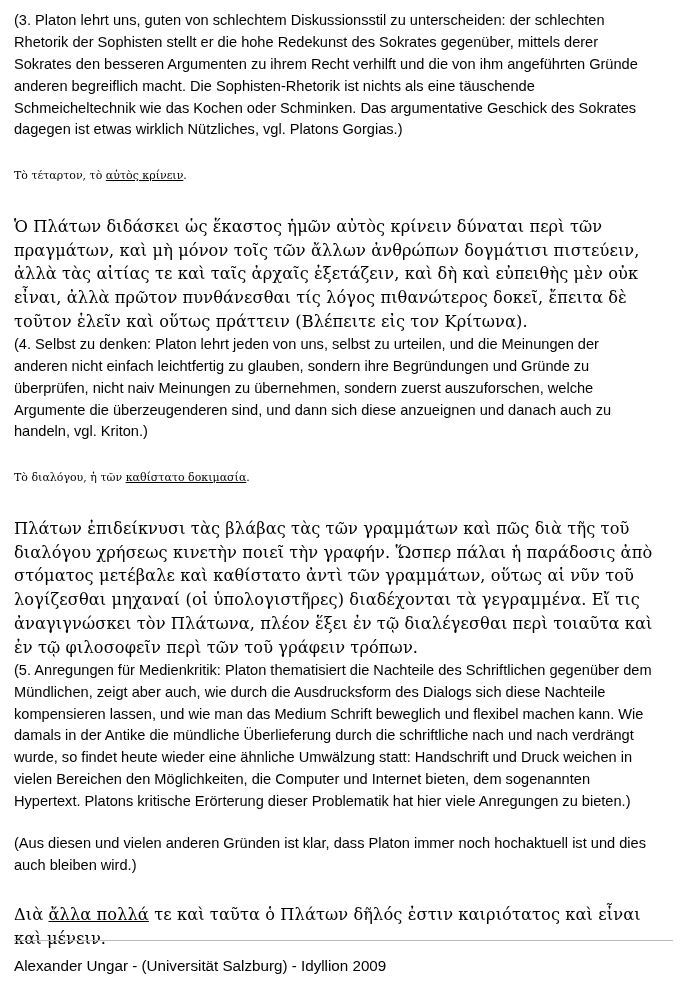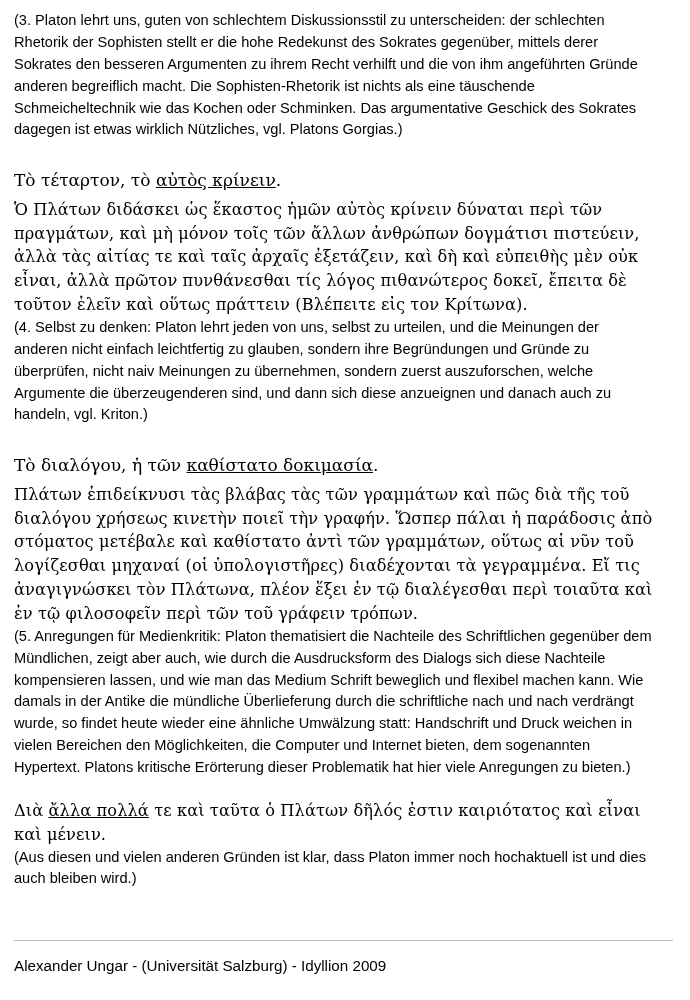--- a/index.html
+++ b/index.html
@@ -31,24 +31,25 @@
     font-family: "Liberation Sans", sans-serif;
     font-size: 14.6px;
     line-height: 1.50;
     text-align: left;
   }
   .greek {
     font-family: "DejaVu Serif", "Liberation Serif", serif;
     font-size: 16.2px;
     line-height: 1.47;
     letter-spacing: 0.1px;
+    margin-top: 26px;
   }
   .greek-head {
     font-family: "DejaVu Serif", "Liberation Serif", serif;
-    font-size: 17px;
+    font-size: 11px;
     line-height: 1.5;
   }
   .u {
     text-decoration: underline;
   }
   .spacer-lg {
     height: 27px;
   }
   .spacer-md {
     height: 20px;
@@ -109,26 +110,26 @@
   <div class="block greek">
     <p>Πλάτων ἐπιδείκνυσι τὰς βλάβας τὰς τῶν γραμμάτων καὶ πῶς διὰ τῆς τοῦ διαλόγου χρήσεως κινετὴν ποιεῖ τὴν γραφήν. Ὥσπερ πάλαι ἡ παράδοσις ἀπὸ στόματος μετέβαλε καὶ καθίστατο ἀντὶ τῶν γραμμάτων, οὕτως αἱ νῦν τοῦ λογίζεσθαι μηχαναί (οἱ ὑπολογιστῆρες) διαδέχονται τὰ γεγραμμένα. Εἴ τις ἀναγιγνώσκει τὸν Πλάτωνα, πλέον ἕξει ἐν τῷ διαλέγεσθαι περὶ τοιαῦτα καὶ ἐν τῷ φιλοσοφεῖν περὶ τῶν τοῦ γράφειν τρόπων.</p>
   </div>
 
   <div class="block german">
     <p>(5. Anregungen für Medienkritik: Platon thematisiert die Nachteile des Schriftlichen gegenüber dem Mündlichen, zeigt aber auch, wie durch die Ausdrucksform des Dialogs sich diese Nachteile kompensieren lassen, und wie man das Medium Schrift beweglich und flexibel machen kann. Wie damals in der Antike die mündliche Überlieferung durch die schriftliche nach und nach verdrängt wurde, so findet heute wieder eine ähnliche Umwälzung statt: Handschrift und Druck weichen in vielen Bereichen den Möglichkeiten, die Computer und Internet bieten, dem sogenannten Hypertext. Platons kritische Erörterung dieser Problematik hat hier viele Anregungen zu bieten.)</p>
   </div>
 
   <div class="spacer-md"></div>
 
+  <div class="block german">
+    <p>(Aus diesen und vielen anderen Gründen ist klar, dass Platon immer noch hochaktuell ist und dies auch bleiben wird.)</p>
+  </div>
+
   <div class="block greek">
     <span>Διὰ </span><span class="u">ἄλλα πολλά</span><span> τε καὶ ταῦτα ὁ Πλάτων δῆλός ἐστιν καιριότατος καὶ εἶναι καὶ μένειν.</span>
-  </div>
-
-  <div class="block german">
-    <p>(Aus diesen und vielen anderen Gründen ist klar, dass Platon immer noch hochaktuell ist und dies auch bleiben wird.)</p>
   </div>
 
   <div class="footer-wrap">
     <hr class="rule">
     <div class="footer">Alexander Ungar - (Universität Salzburg) - Idyllion 2009</div>
   </div>
 
 </div>
 
 </body></html>

